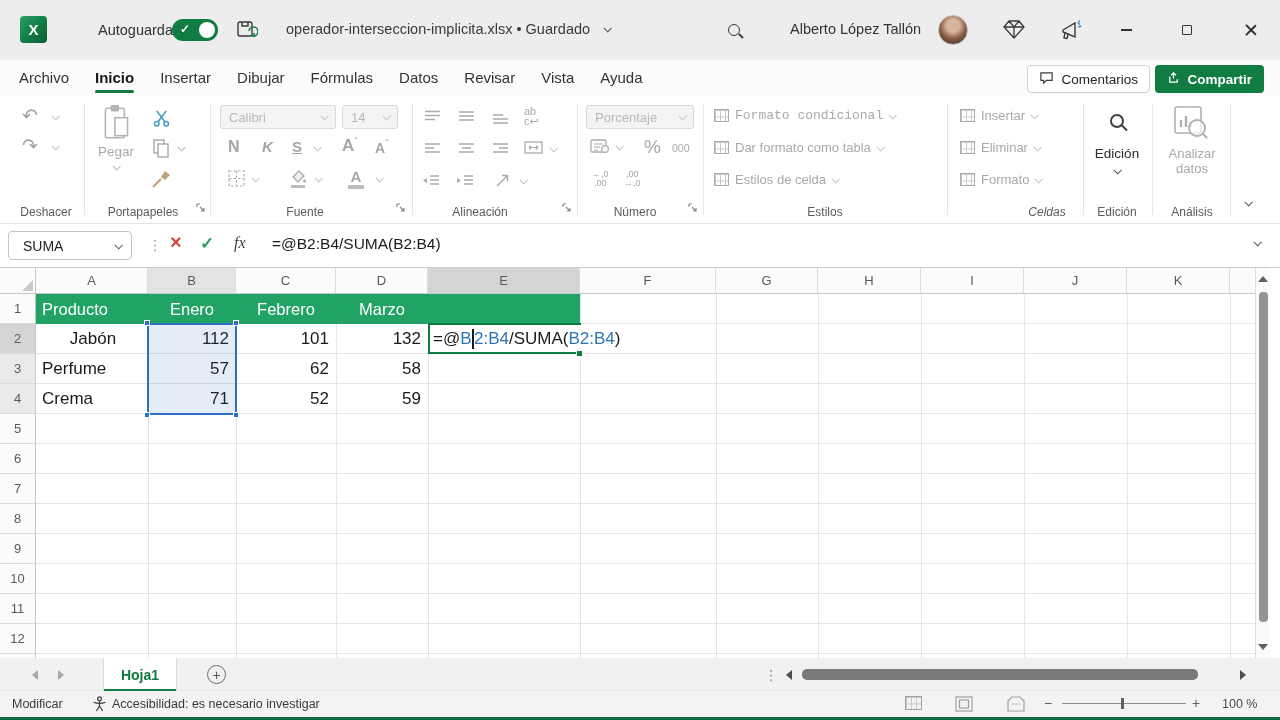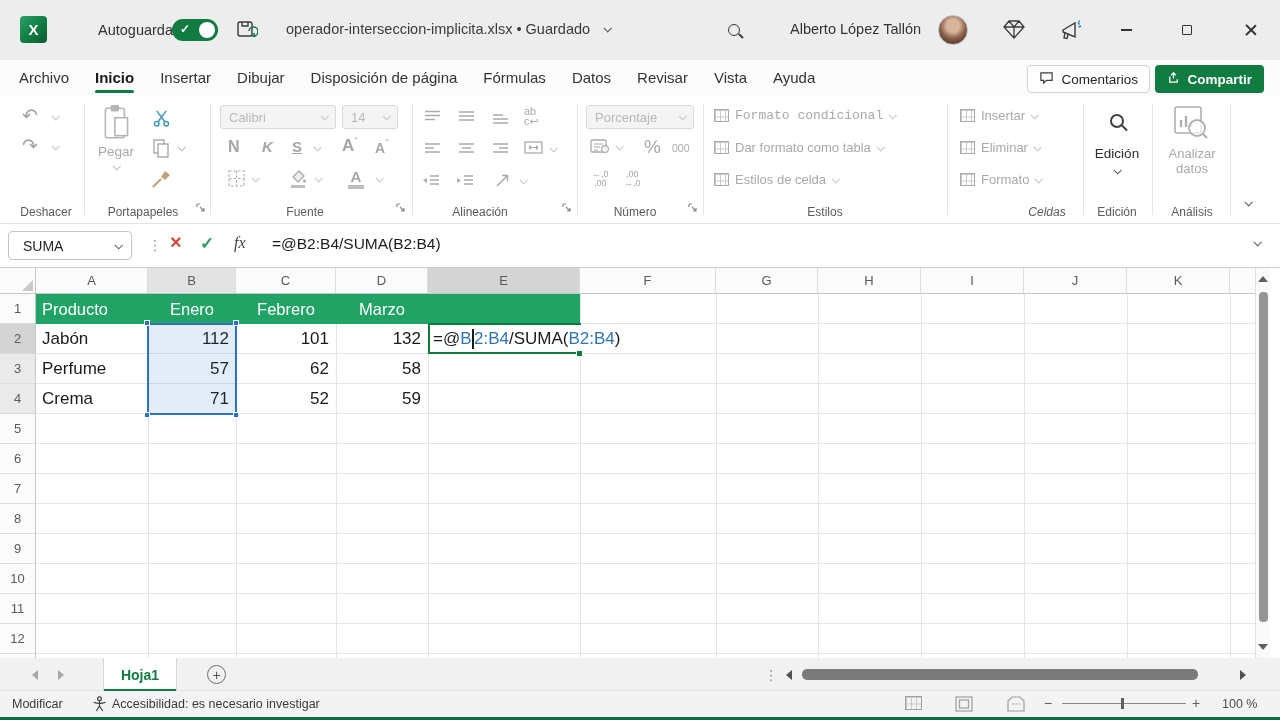--- a/index.html
+++ b/index.html
@@ -169,21 +169,20 @@
     <div class="winbtn" style="left:1228px;">
         <div class="close-glyph"></div>
       </div>
   </div>
 
   <div class="tabsrow">
     <span class="rtab">Archivo</span>
     <span class="rtab active">Inicio</span>
     <span class="rtab">Insertar</span>
     <span class="rtab">Dibujar</span>
-    <span class="rtab">Disposición de página</span>
     <span class="rtab">Fórmulas</span>
     <span class="rtab">Datos</span>
     <span class="rtab">Revisar</span>
     <span class="rtab">Vista</span>
     <span class="rtab">Ayuda</span>
   </div>
   <div class="comments-btn">
     <span><svg width="15" height="15" viewBox="0 0 16 16">
           <path d="M2 3h12v8H8l-3 3v-3H2z" fill="none" stroke="#3f3f3f" stroke-width="1.3"></path>
         </svg></span>
@@ -472,21 +471,21 @@
       <div class="hl" style="top:329px;"></div>
         <div class="hl" style="top:359px;"></div>
 
       <div class="hdr-row">
         <span class="hdr-cell" style="left:6px; width:102px; text-align:left;">Producto</span>
         <span class="hdr-cell" style="left:112px; width:88px; text-align:center;">Enero</span>
         <span class="hdr-cell" style="left:200px; width:100px; text-align:center;">Febrero</span>
         <span class="hdr-cell" style="left:300px; width:92px; text-align:center;">Marzo</span>
       </div>
 
-      <span class="dcell" style="left:6px;  top:30px; width:102px;">Jabón</span>
+      <span class="dcell" style="left:6px;  top:30px; width:102px;text-align:center;">Jabón</span>
       <span class="dcell num" style="left:112px; top:30px; width:81px;">112</span>
       <span class="dcell num" style="left:200px; top:30px; width:93px;">101</span>
       <span class="dcell num" style="left:300px; top:30px; width:85px;">132</span>
       <span class="dcell" style="left:6px;  top:60px; width:102px;">Perfume</span>
       <span class="dcell num" style="left:112px; top:60px; width:81px;">57</span>
       <span class="dcell num" style="left:200px; top:60px; width:93px;">62</span>
       <span class="dcell num" style="left:300px; top:60px; width:85px;">58</span>
       <span class="dcell" style="left:6px;  top:90px; width:102px;">Crema</span>
       <span class="dcell num" style="left:112px; top:90px; width:81px;">71</span>
       <span class="dcell num" style="left:200px; top:90px; width:93px;">52</span>

